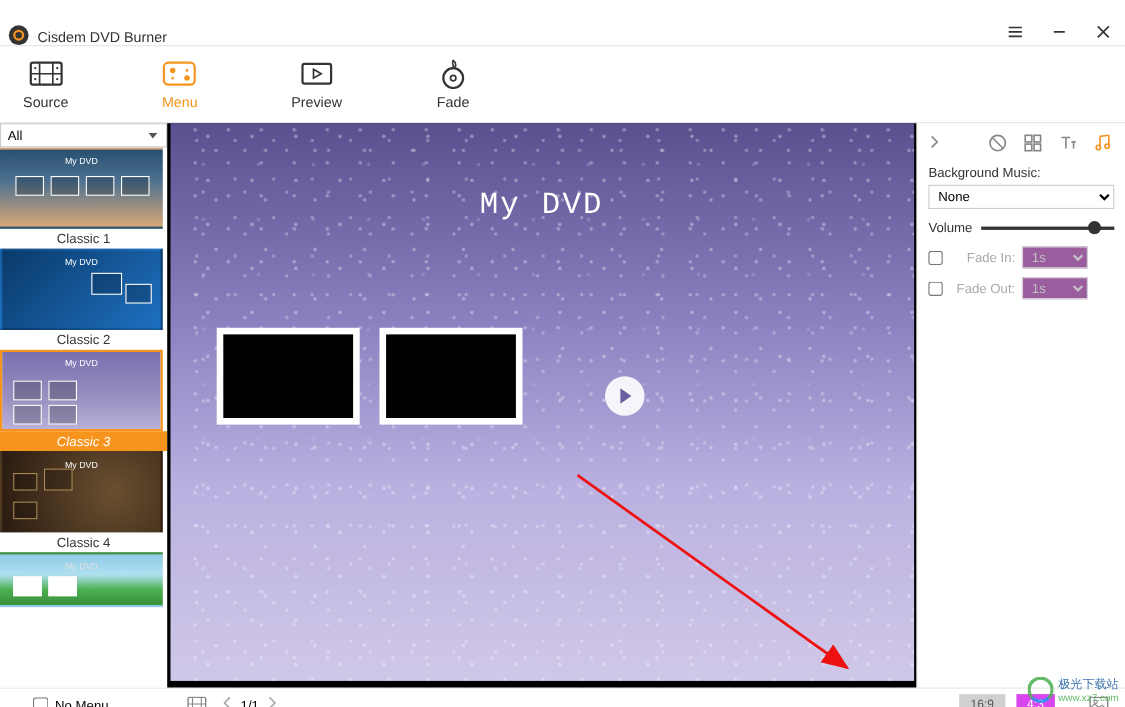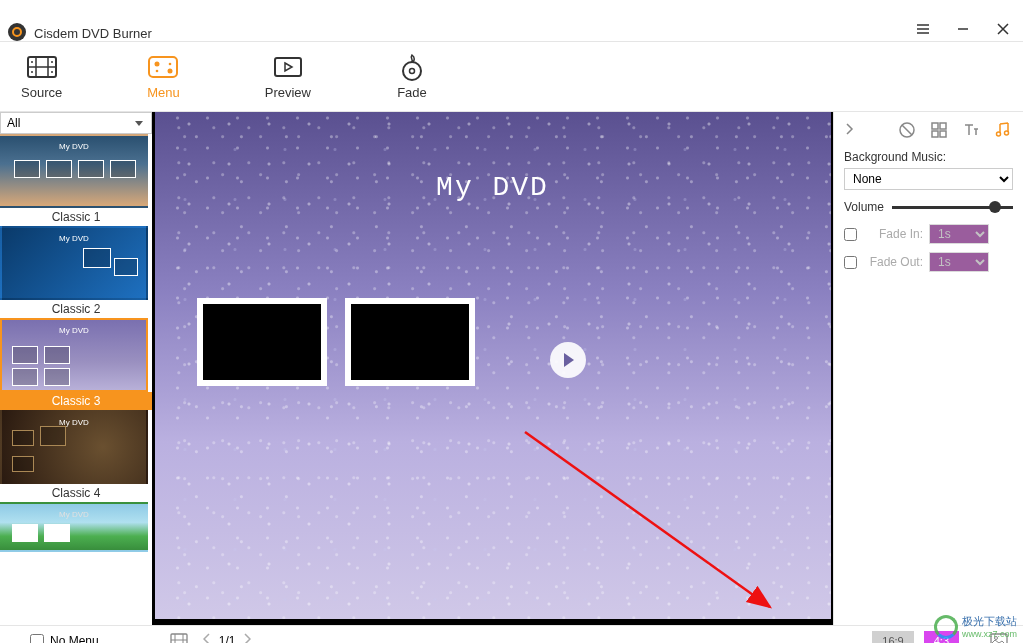--- a/index.html
+++ b/index.html
@@ -25,21 +25,21 @@
 
 
 .left { width: 152px; display: flex; flex-direction: column; }
 .left .cat-select { height: 22px; margin: 0; border: 1px solid #ccc; background: #fff; font-size: 12px; padding: 2px 20px 2px 6px; position: relative; display: flex; align-items: center; text-align: center; }
 .left .cat-select::after { content: ''; position: absolute; right: 8px; top: 8px; border-left: 4px solid transparent; border-right: 4px solid transparent; border-top: 5px solid #555; }
 .left .templates { flex: 1; overflow-y: auto; background: #fff; }
 .tpl { width: 100%; cursor: pointer; }
 .tpl .tpl-thumb { width: 148px; height: 74px; background-size: cover; background-position: center; position: relative; border: 2px solid transparent; }
 .tpl.selected .tpl-thumb { border-color: #f7941e; }
 .tpl .tpl-label { text-align: center; font-size: 12px; padding: 2px 0; color: #333; }
-.tpl.selected .tpl-label { background: #f7941e; color: #fff; }
+.tpl.selected .tpl-label { background: #f7941e; color: #fff; font-style: italic; }
 
 
 .thumb1 { background: linear-gradient(180deg,#2a5070 0%,#4b7090 40%,#d8a878 100%); }
 .thumb2 { background: linear-gradient(135deg,#0a3a6a,#1e70c0); }
 .thumb3 { background: linear-gradient(180deg,#7a70b0 0%,#9a90c0 60%,#b8b0d8 100%); }
 .thumb4 { background: radial-gradient(circle at 70% 50%,#6a5030,#2a1a10); }
 .thumb5 { background: linear-gradient(180deg,#8ecae6 0%,#b0e0f0 40%,#4caf50 70%,#388e3c 100%); }
 .thumb-title { position: absolute; top: 6px; left: 0; right: 0; text-align: center; font-size: 8px; color: #fff; }
 .mini-frame { position: absolute; border: 1px solid #fff; background: rgba(0,0,0,0.2); }
 

